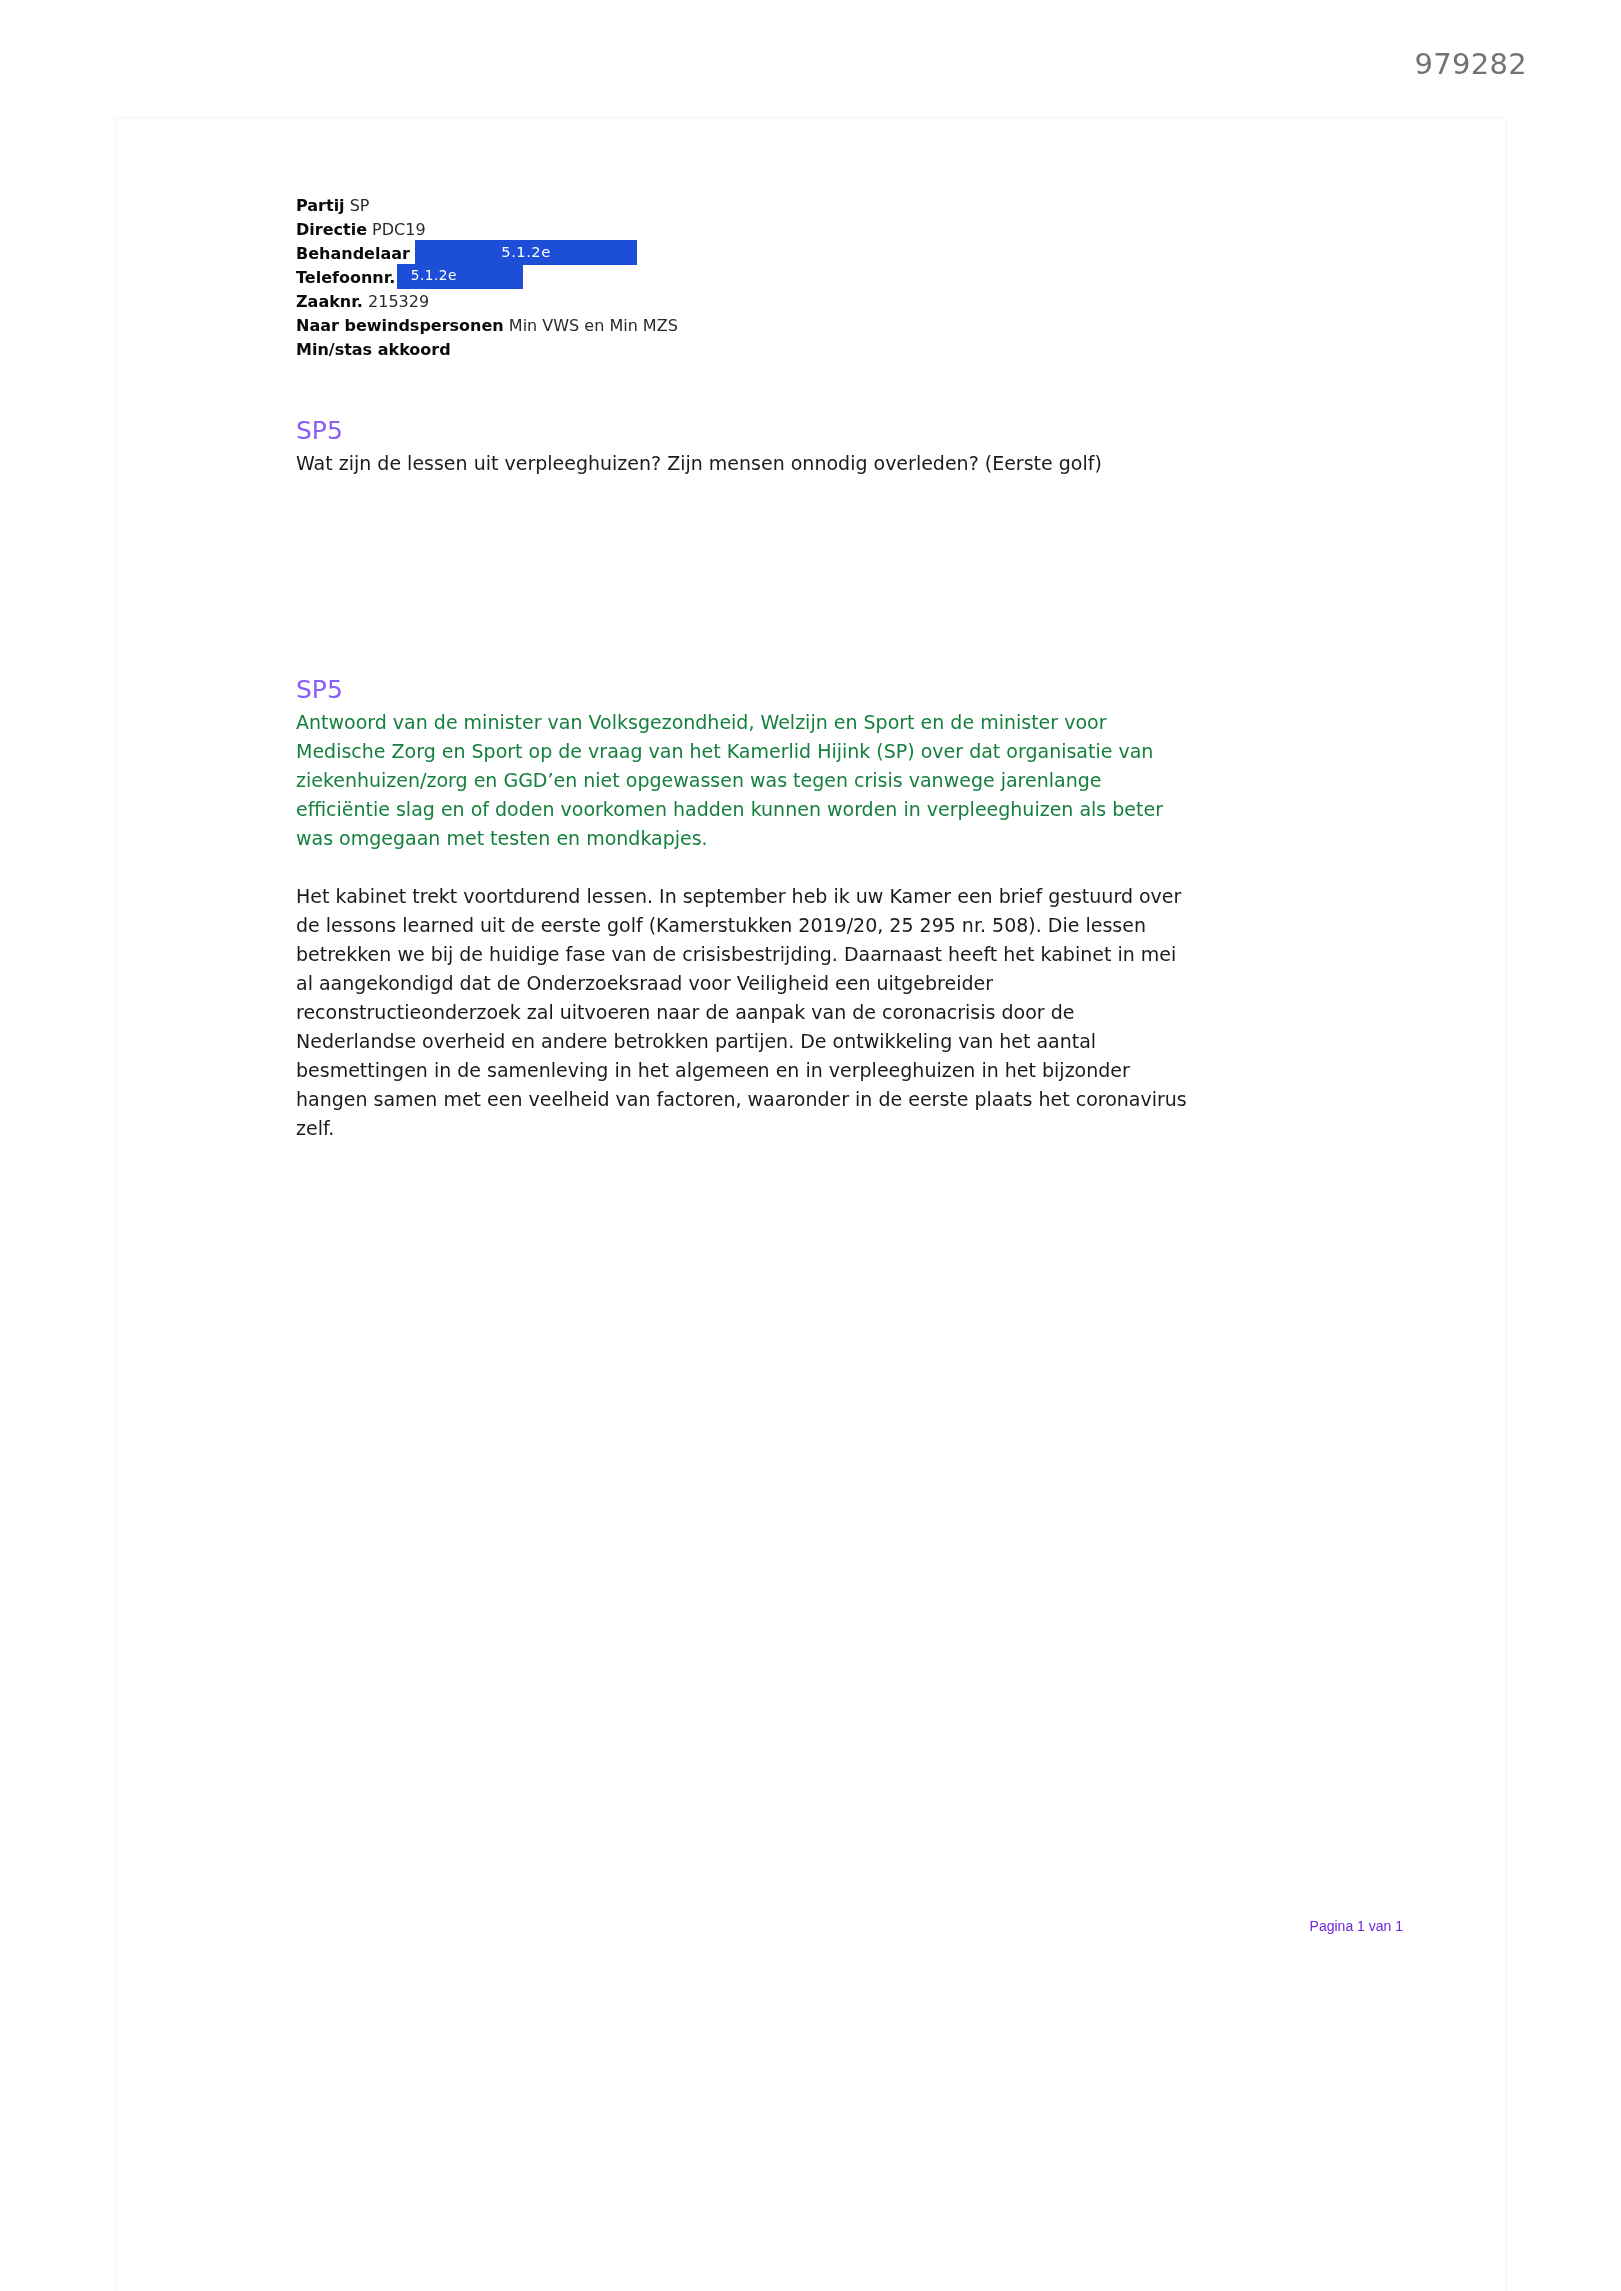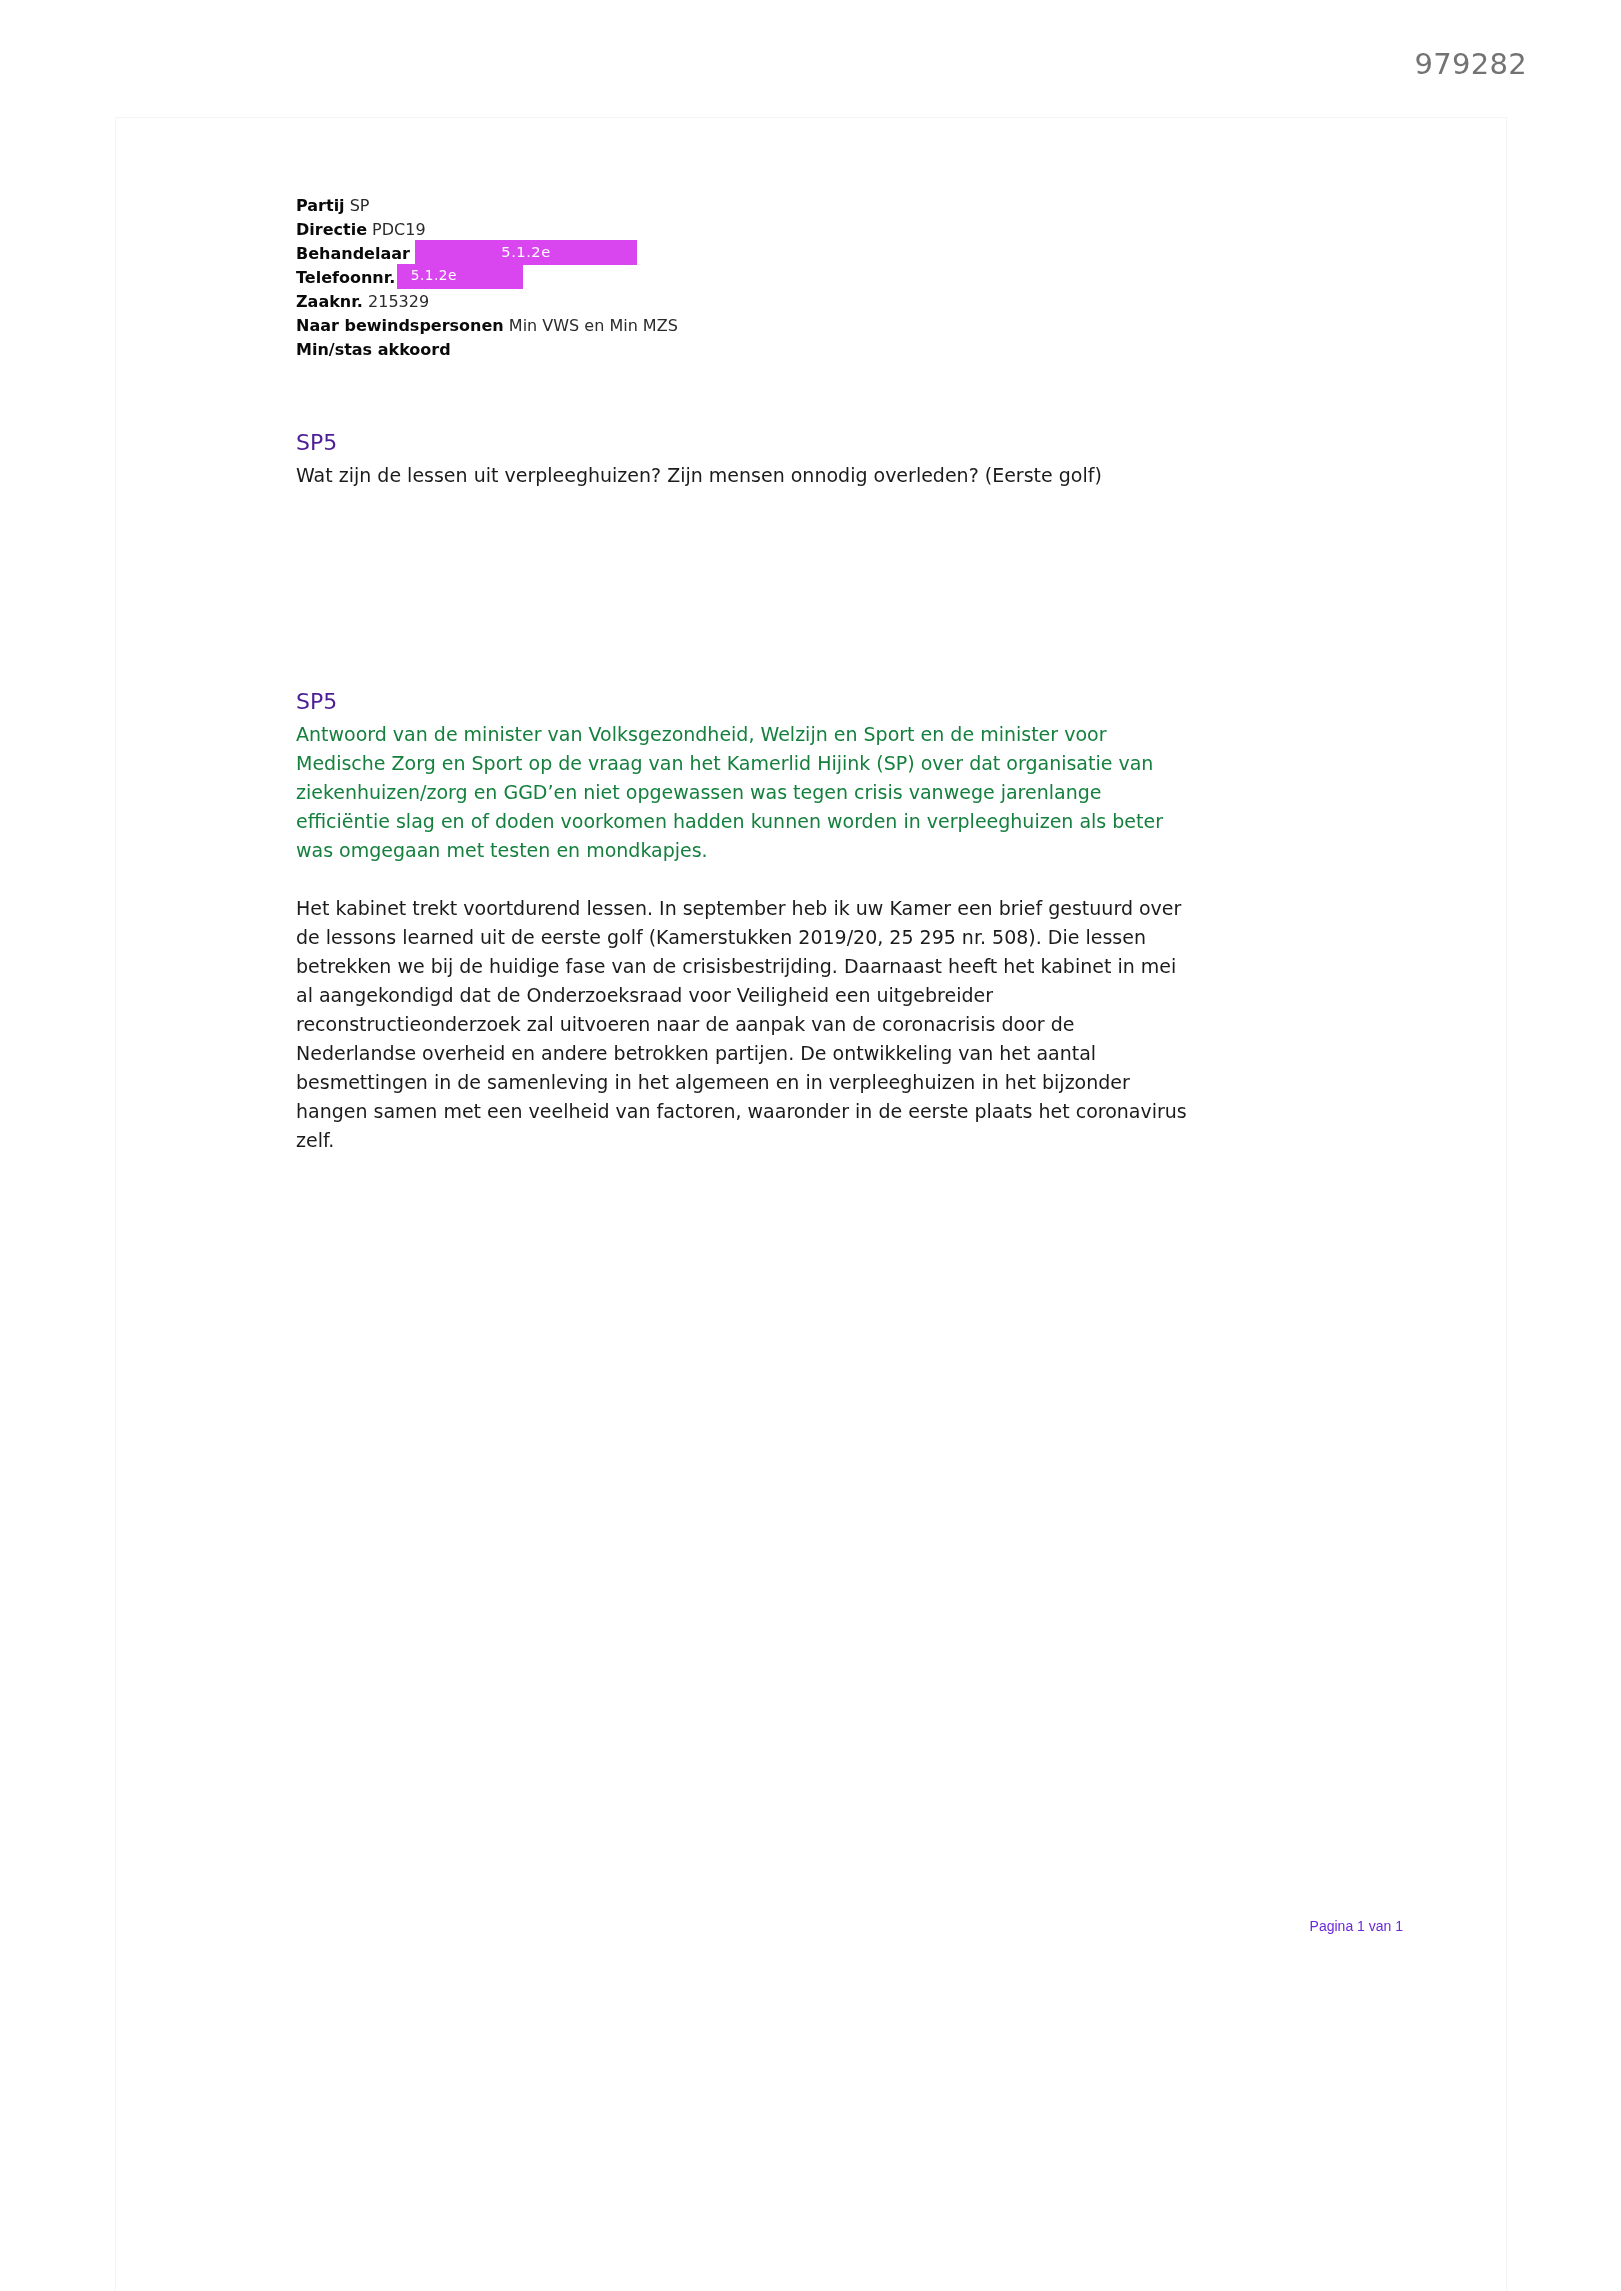--- a/index.html
+++ b/index.html
@@ -58,21 +58,21 @@
     font-weight: normal;
     color: #2a2a2a;
   }
 
   
   .meta-row-redacted {
     position: relative;
   }
   .redaction {
     position: absolute;
-    background: #d946ef;
+    background: #1d4ed8;
     color: #ffffff;
     font-size: 14.7px;
     text-align: center;
     line-height: 1;
     display: flex;
     align-items: center;
     justify-content: center;
     letter-spacing: 0.5px;
   }
   .redaction-behandelaar {
@@ -95,25 +95,24 @@
   
   .content-col {
     position: absolute;
     left: 296px;
     width: 902px;
   }
   .section-question { top: 417px; }
   .section-answer   { top: 676px; }
 
   .tag-label {
-    font-size: 22px;
+    font-size: 25px;
     line-height: 28px;
-    color: #4c1d95;
+    color: #8b5cf6;
     margin-bottom: 3.9px;
-    margin-top: 12px;
   }
   .q-text {
     font-size: 19px;
     line-height: 29px;
     color: #1b1b1b;
   }
   .q-text p { margin: 0; }
 
   .answer-heading {
     font-size: 19px;

